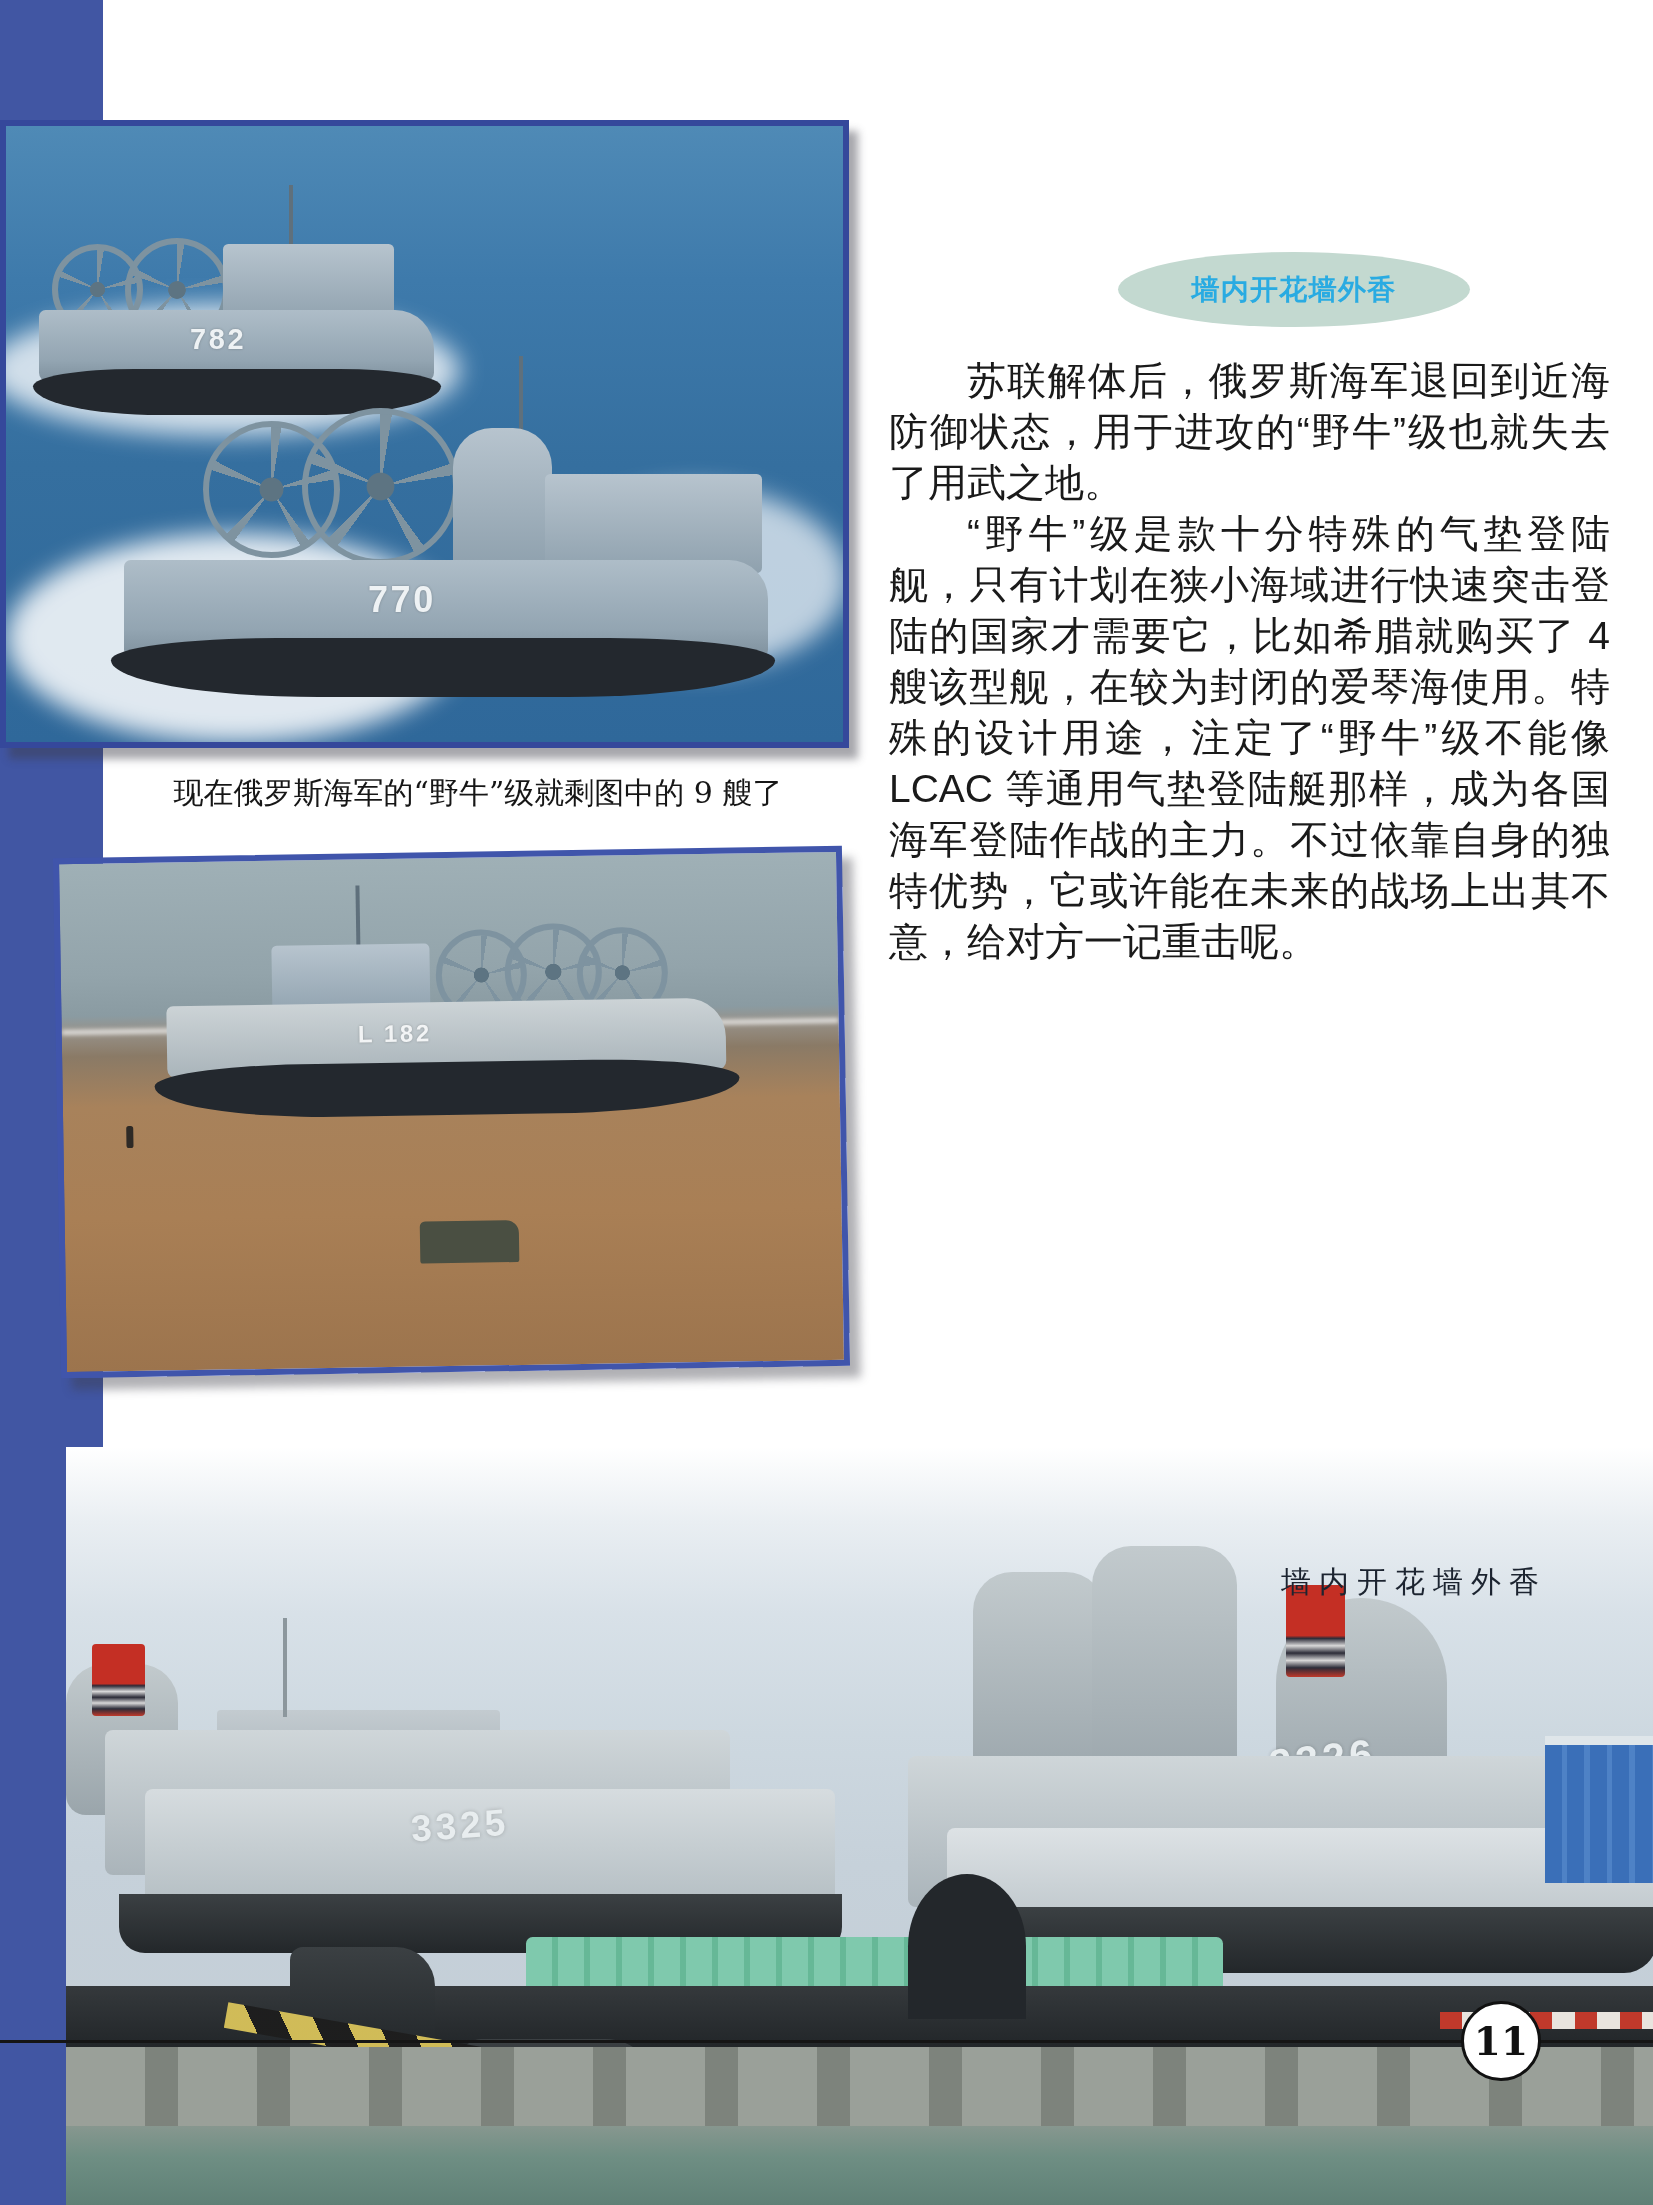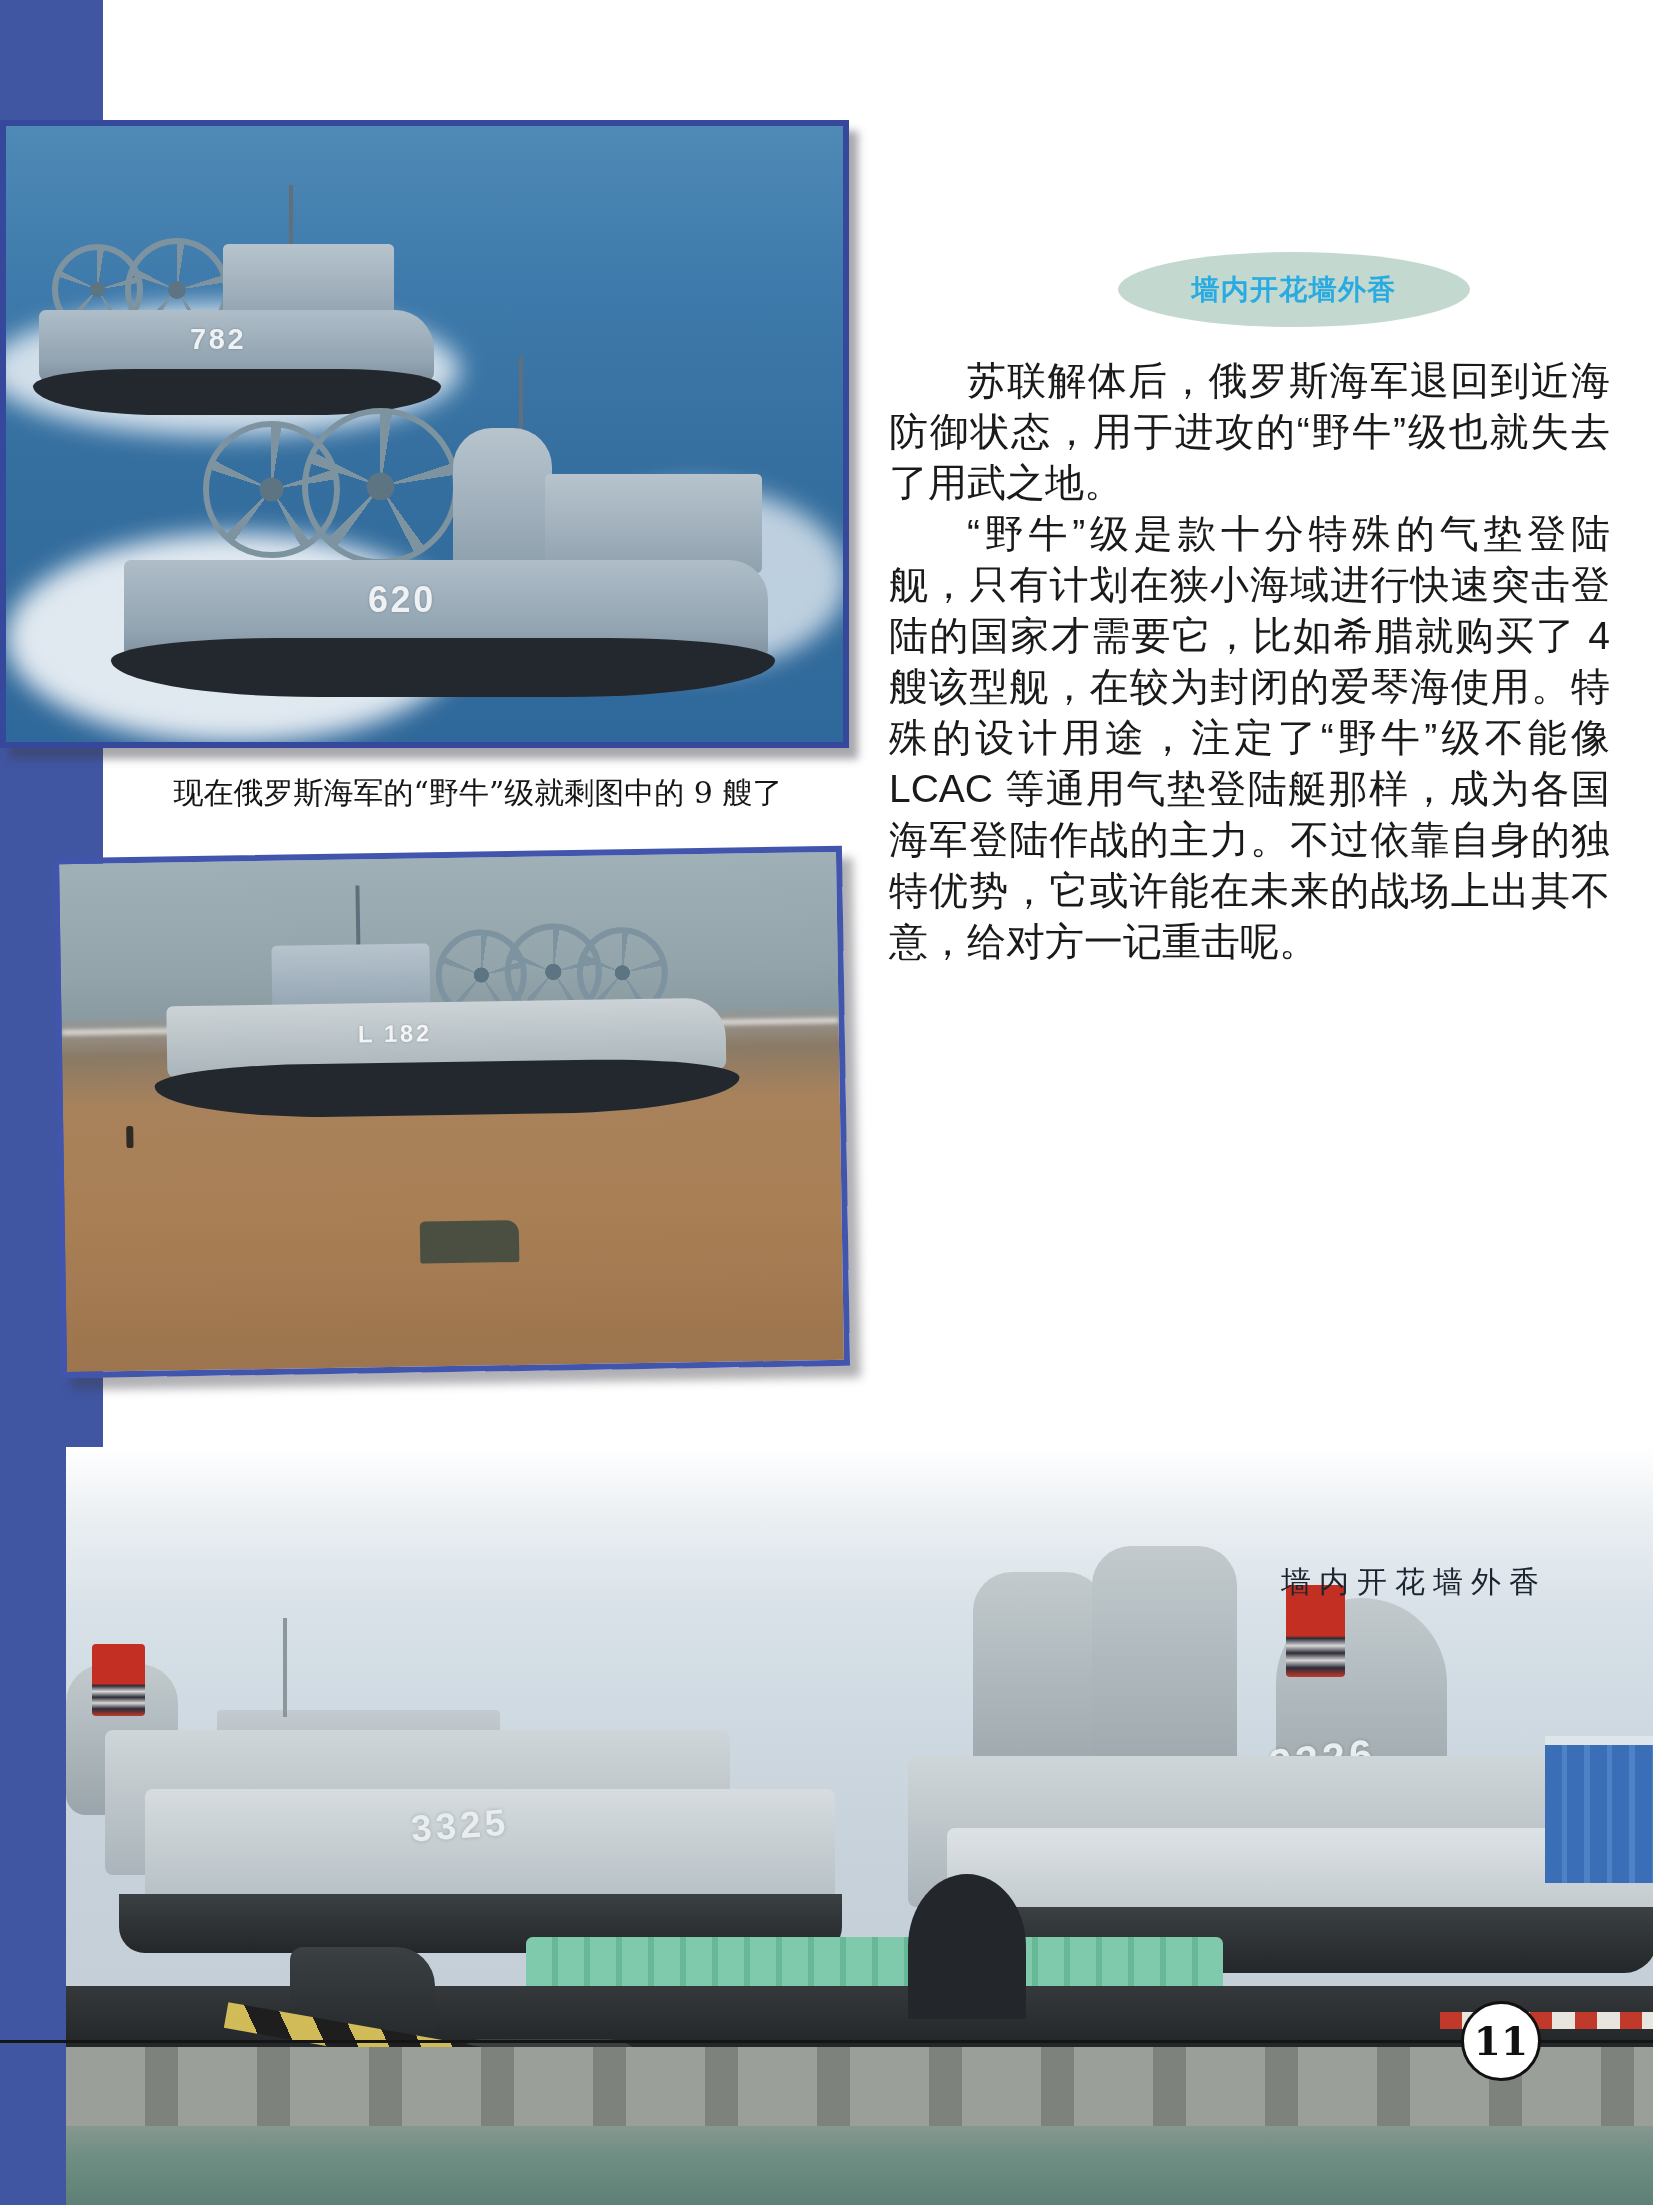--- a/index.html
+++ b/index.html
@@ -115,21 +115,21 @@
     <div class="hover" style="left:79px; top:256px; width:697px; height:342px;">
       <div class="spray" style="left:-79px; top:151px; width:460px; height:210px;"></div>
       <div class="spray" style="left:460px; top:105px; width:302px; height:184px; opacity:.8;"></div>
       <div class="mast" style="left:434px; top:-26px; height:112px;"></div>
       <div class="fan" style="left:118px; top:39px; width:125px; height:125px;"></div>
       <div class="fan" style="left:217px; top:26px; width:145px; height:145px;"></div>
       <div class="sup" style="left:368px; top:46px; width:99px; height:138px; border-radius:39px 39px 5.3px 5.3px;"></div>
       <div class="sup" style="left:460px; top:92px; width:217px; height:99px;"></div>
       <div class="hull" style="left:39px; top:178px; width:644px; height:99px;"></div>
       <div class="skirt" style="left:26px; top:256px; width:664px; height:59px;"></div>
-      <div class="hullnum" style="left:283px; top:197px; font-size:36px;">620</div>
+      <div class="hullnum" style="left:283px; top:197px; font-size:36px;">770</div>
     </div>
   </div>
 
   <div class="caption" style="left:103px; top:773px; width:750px;">
     <span>现在俄罗斯海军的“野牛”级就剩图中的 9 艘了</span>
   </div>
 
   <div class="photo-beach">
     <div class="waveline" style="top:166px;"></div>
 

